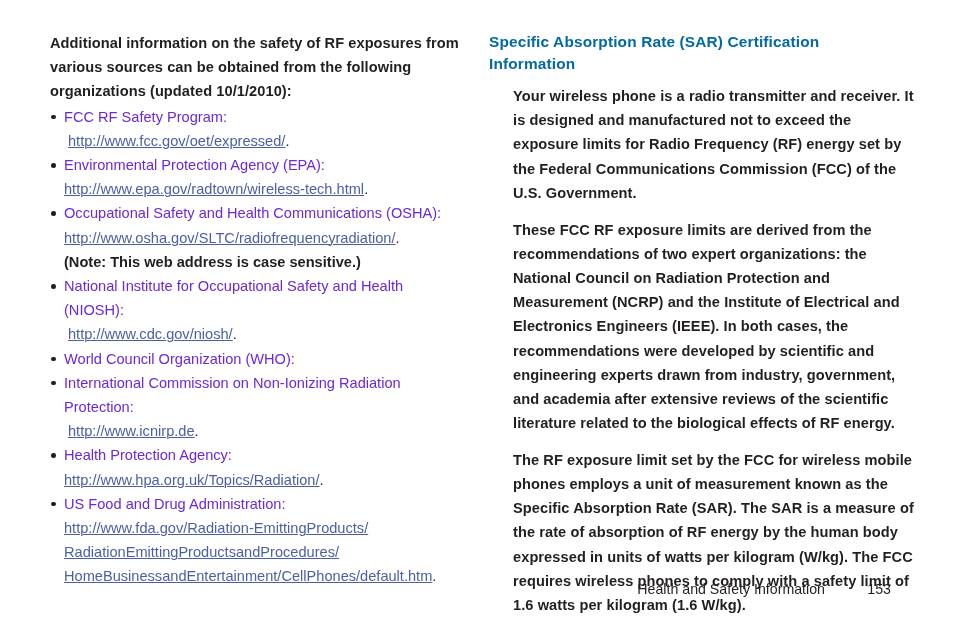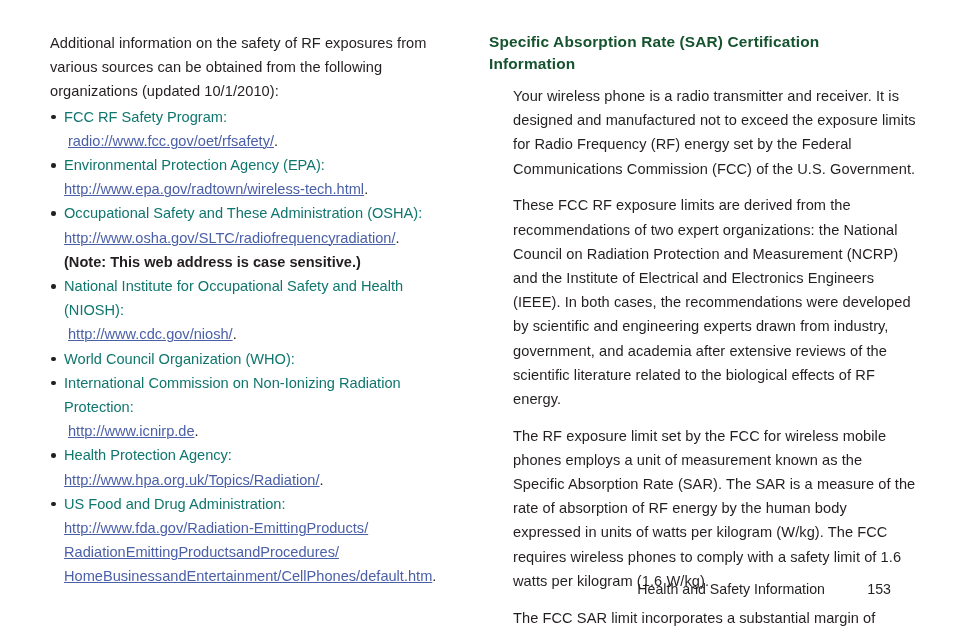--- a/index.html
+++ b/index.html
@@ -36,20 +36,21 @@
     width: 412px;
   }
 
   
   .para {
     font-size: 14.6px;
     line-height: 24.2px;
     color: #231f20;
     margin: 0;
     letter-spacing: 0.005em;
+    font-weight: bold;
   }
   .intro {
     margin-bottom: 1px;
   }
 
   
   .bullets {
     list-style: none;
     margin: 0;
     padding: 0;
@@ -64,21 +65,21 @@
     position: absolute;
     left: 1px;
     top: 10px;
     width: 4.6px;
     height: 4.6px;
     background: #231f20;
     border-radius: 50%;
   }
   .bullet-label {
     display: block;
-    color: #0f766e;
+    color: #6d28d9;
   }
   .sub-line {
     display: block;
     color: #231f20;
     font-weight: bold;
   }
   
   .url-line {
     display: block;
   }
@@ -92,21 +93,21 @@
     text-decoration-thickness: 1px;
   }
   .period {
     color: #231f20;
   }
 
   
   .section-heading {
     font-size: 15.4px;
     font-weight: bold;
-    color: #14532d;
+    color: #0369a1;
     line-height: 22px;
     margin: 0 0 9px 0;
     letter-spacing: 0.01em;
   }
   .col-right .para {
     margin-left: 24px;
     width: 404px;
   }
   .col-right .para + .para {
     margin-top: 12.5px;
@@ -139,32 +140,32 @@
 
   <div class="col-left">
 
     <p class="para intro">Additional information on the safety of RF exposures from various sources can be obtained from the following organizations (updated 10/1/2010):</p>
 
     <ul class="bullets">
 
       <li class="bullet-item">
         <span class="dot"></span>
         <span class="bullet-label">FCC RF Safety Program:</span>
-        <span class="url-line indent"><a class="link" href="#">radio://www.fcc.gov/oet/rfsafety/</a><span class="period">.</span></span>
+        <span class="url-line indent"><a class="link" href="#">http://www.fcc.gov/oet/expressed/</a><span class="period">.</span></span>
       </li>
 
       <li class="bullet-item">
         <span class="dot"></span>
         <span class="bullet-label">Environmental Protection Agency (EPA):</span>
         <span class="url-line"><a class="link" href="#">http://www.epa.gov/radtown/wireless-tech.html</a><span class="period">.</span></span>
       </li>
 
       <li class="bullet-item">
         <span class="dot"></span>
-        <span class="bullet-label">Occupational Safety and These Administration (OSHA):</span>
+        <span class="bullet-label">Occupational Safety and Health Communications (OSHA):</span>
         <span class="url-line"><a class="link" href="#">http://www.osha.gov/SLTC/radiofrequencyradiation/</a><span class="period">.</span></span>
         <span class="sub-line">(Note: This web address is case sensitive.)</span>
       </li>
 
       <li class="bullet-item">
         <span class="dot"></span>
         <span class="bullet-label">National Institute for Occupational Safety and Health (NIOSH):</span>
         <span class="url-line indent"><a class="link" href="#">http://www.cdc.gov/niosh/</a><span class="period">.</span></span>
       </li>
 

